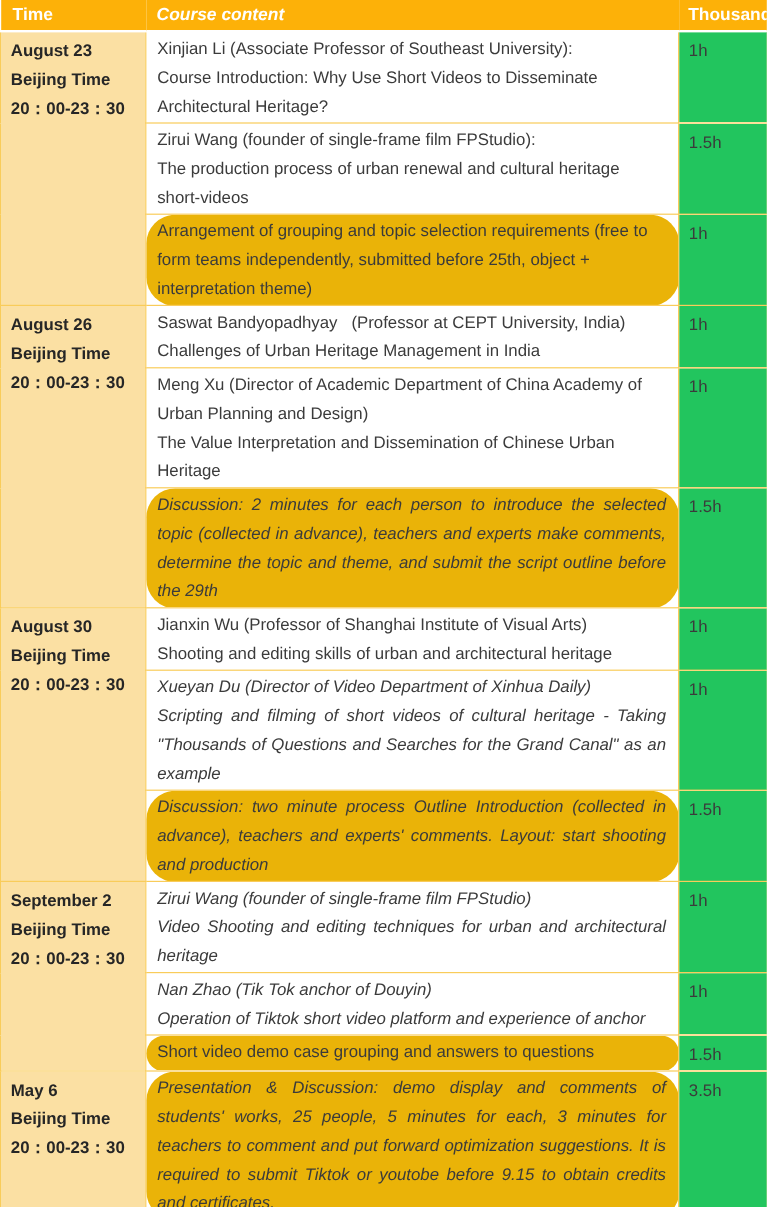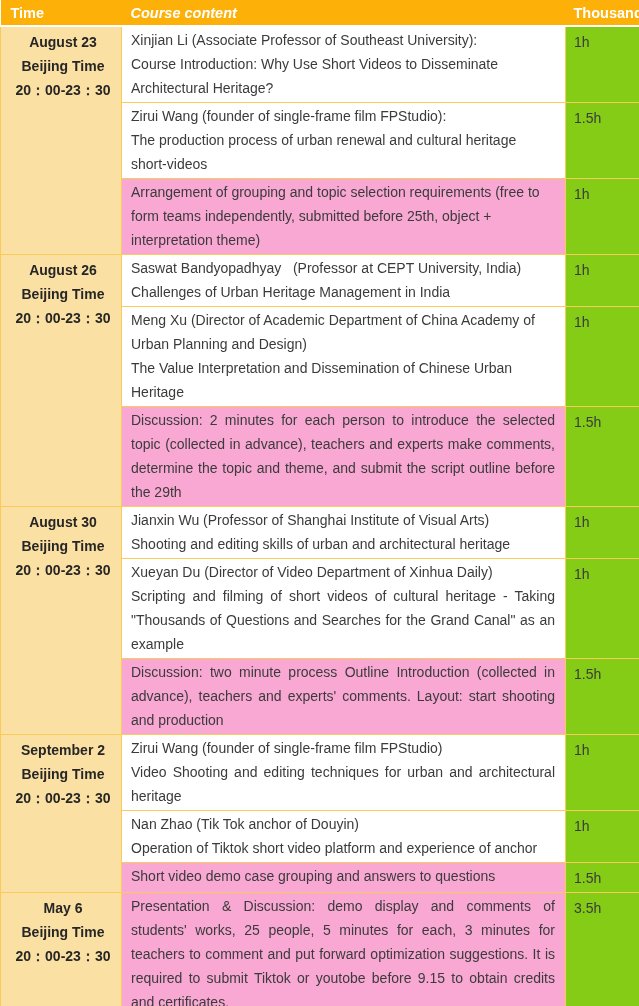--- a/index.html
+++ b/index.html
@@ -44,27 +44,26 @@
     overflow: hidden;
   }
   td.time {
     background: #FBE0A3;
     font-weight: bold;
     color: #262626;
     font-size: 14px;
     padding-left: 8px;
     padding-right: 4px;
     padding-top: 3px;
-    text-align: center;
   }
   td.content { background: #ffffff; padding-left: 9px; }
-  td.content.highlight { background: #f9a8d4; }
-  td.content.justify { text-align: justify; }
+  td.content.highlight { background: #eab308; border-radius: 24px; }
+  td.content.justify { text-align: justify; font-style: italic; }
   td.duration {
-    background: #84cc16;
+    background: #22c55e;
     padding-left: 8px;
     padding-top: 3px;
   }
 </style>
 </head>
 <body>
 
 <div class="page">
   <table class="schedule">
     <colgroup>

